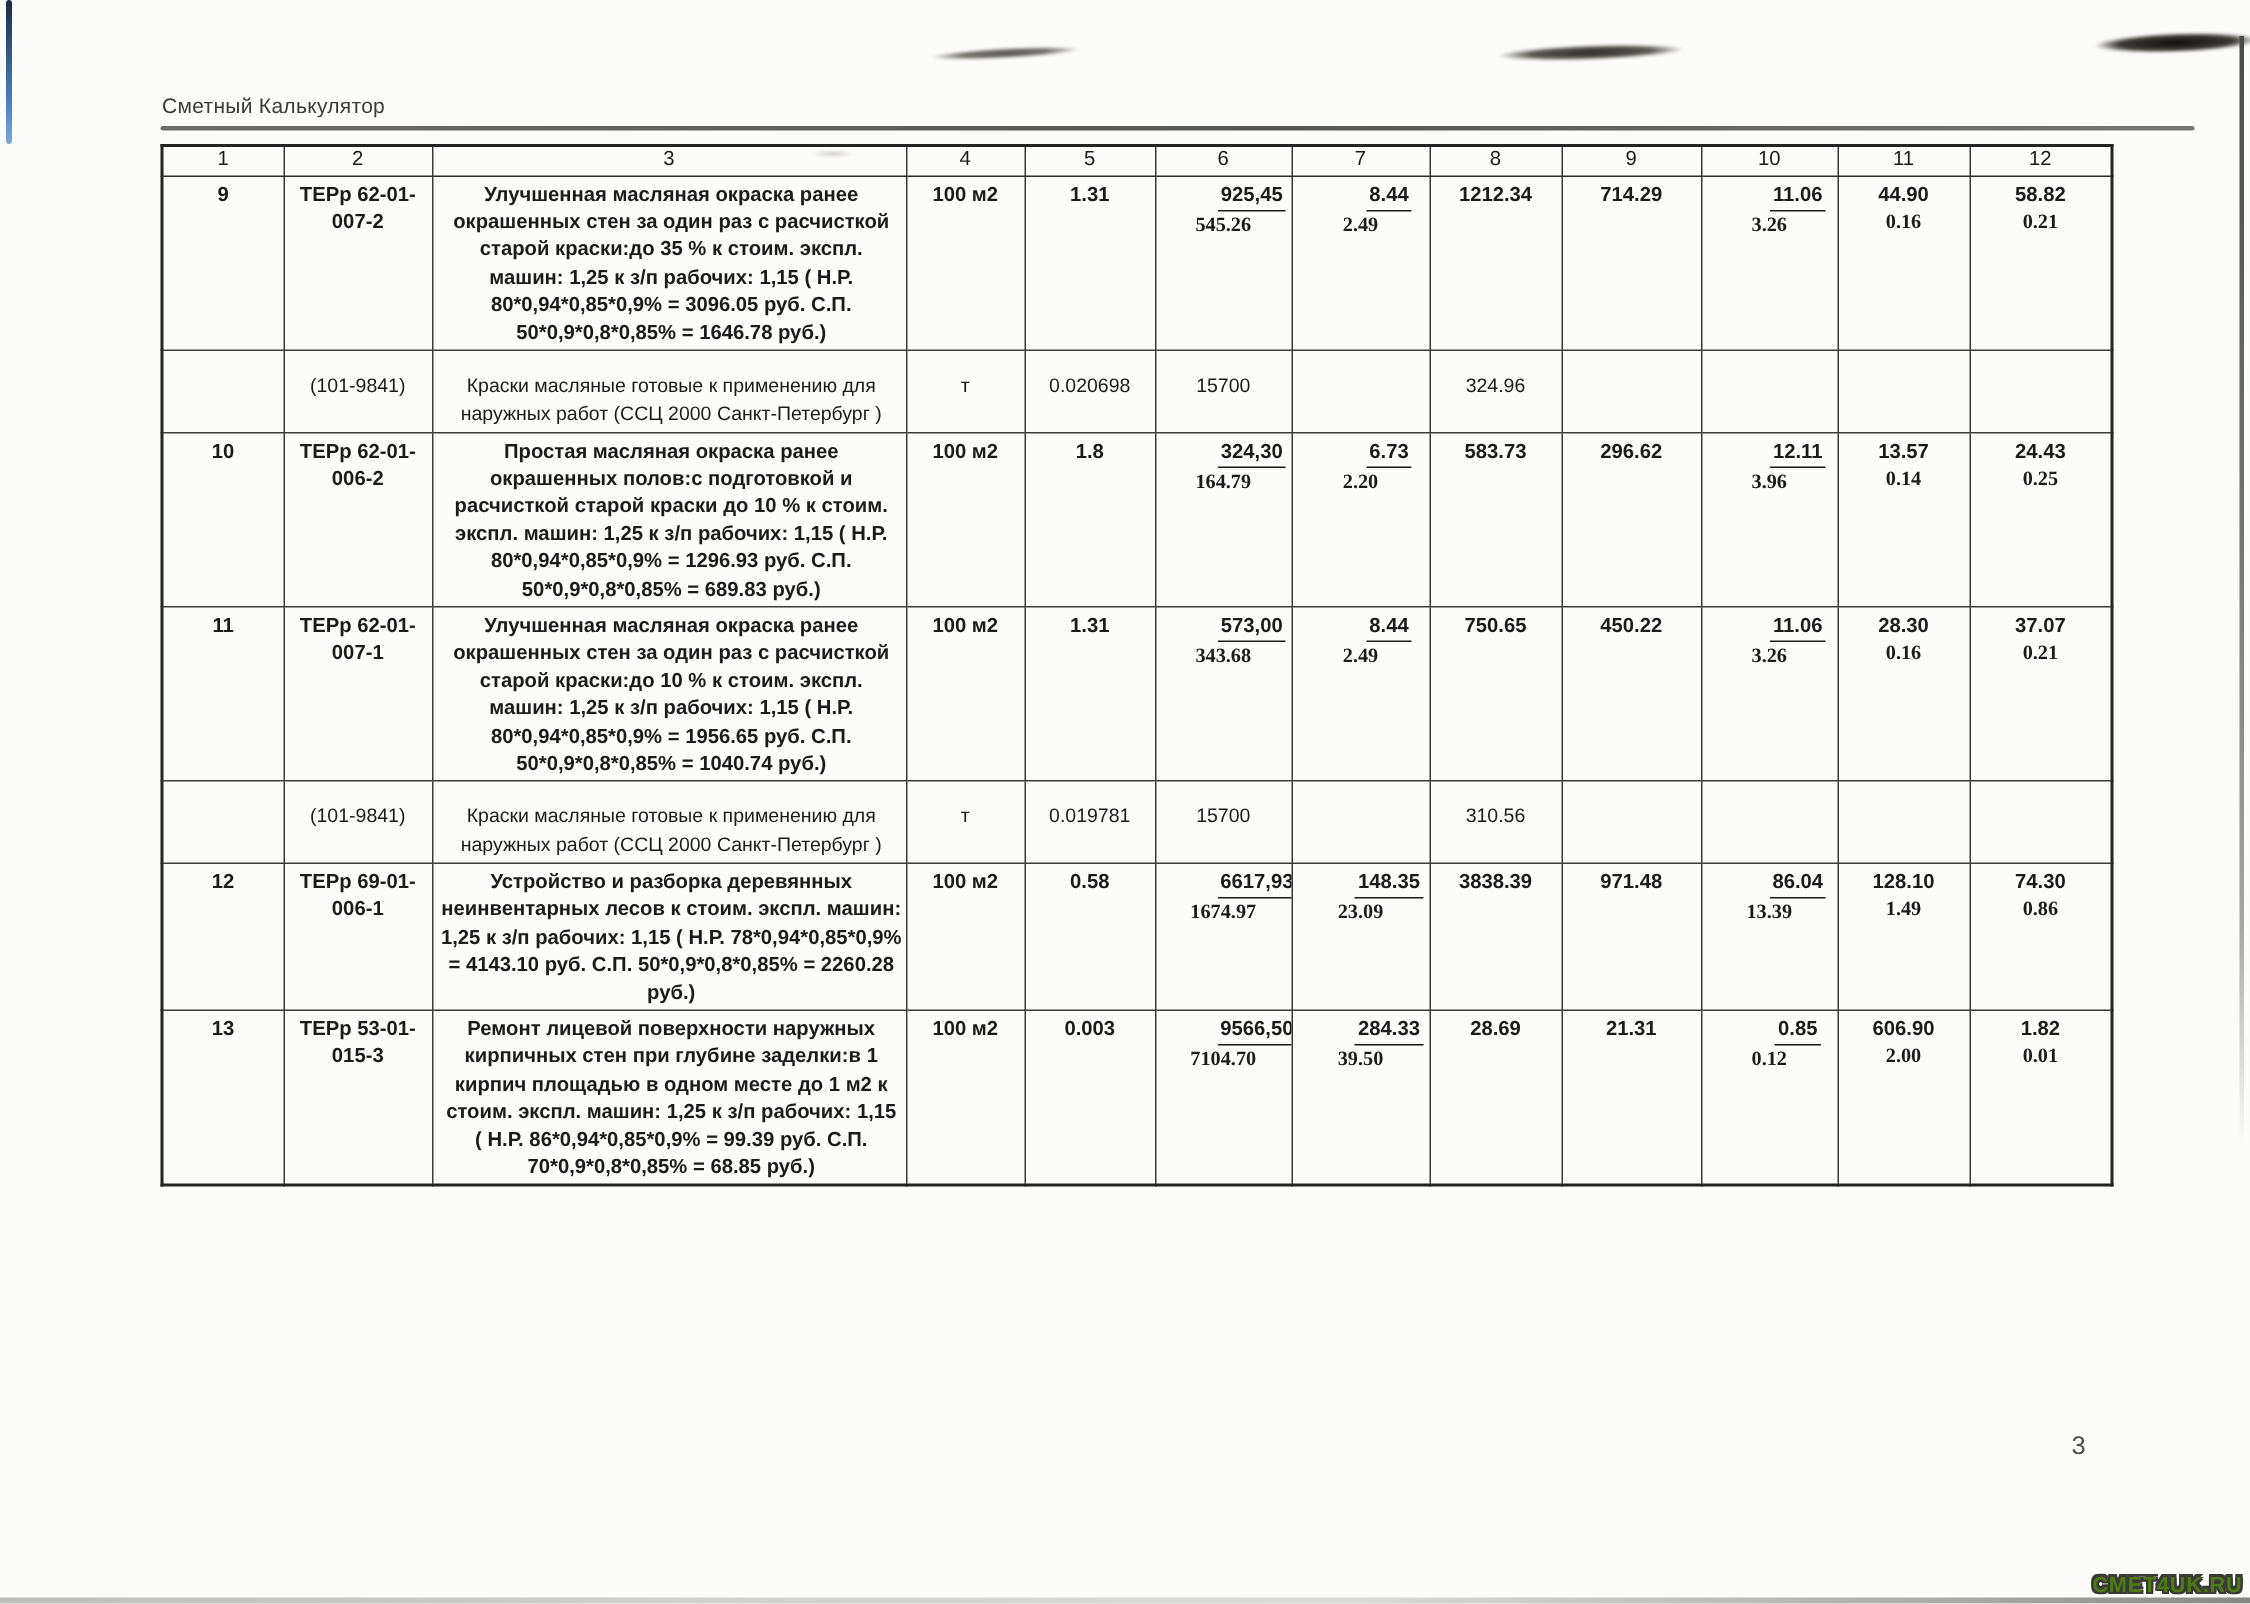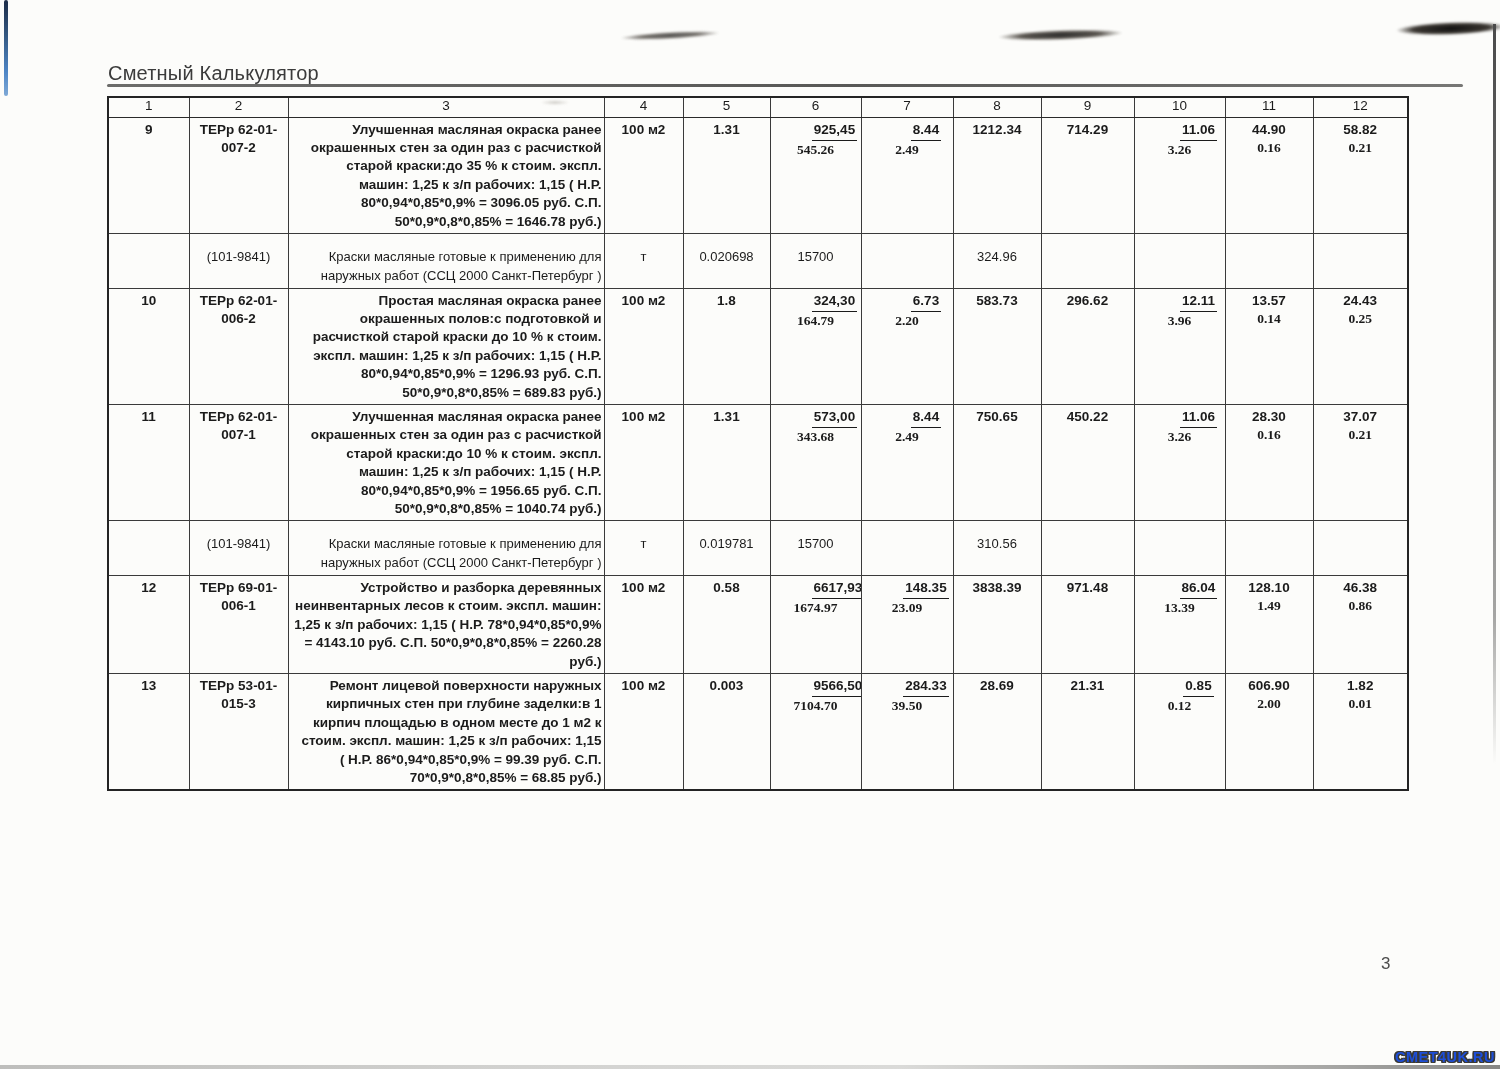--- a/index.html
+++ b/index.html
@@ -26,45 +26,45 @@
         background:radial-gradient(closest-side,#b9b5ae,transparent); opacity:.7; }
   .edge-right {
     position:absolute; left:1493px; top:24px; width:3px; height:740px;
     background:linear-gradient(to bottom,#4a4a4a 0%,#6e6e6c 40%,#a5a5a3 80%,transparent 100%);
   }
   .bottom-edge {
     position:absolute; left:0; bottom:0; width:1500px; height:4px; opacity:.75;
     background:linear-gradient(to right,#a9a9a7 0%,#c4c4c2 35%,#cfcfcd 60%,#8c8c8a 88%,#5f5f5d 100%);
   }
   
-  .doc-title { position:absolute; left:108px; top:62px; font-size:20px; color:#3b3b3b; letter-spacing:.2px; }
+  .doc-title { position:absolute; left:108px; top:62px; font-size:14px; color:#3b3b3b; letter-spacing:.2px; }
   .title-rule { position:absolute; left:107px; top:84px; width:1356px; height:2.5px;
     background:linear-gradient(to right,#6c6c6a,#585856 55%,#777775); border-radius:2px; }
   
   table.est-table {
     position:absolute; left:107px; top:96px; width:1300px;
     border-collapse:collapse; table-layout:fixed;
     border:2.5px solid #242424;
   }
   .est-table th, .est-table td {
     border:1px solid #3a3a3a; vertical-align:top;
     padding:2px 3px; color:#1b1b1b; text-align:center; overflow:hidden;
   }
   .est-table thead th { font-weight:normal; font-size:13.5px; height:20px; padding:0 1px 1px; border-bottom:1.5px solid #2a2a2a; }
   tr.item-row td { font-weight:bold; font-size:13.5px; line-height:18.4px; padding-top:3px; }
   tr.material-row td { font-weight:normal; font-size:13px; line-height:18.8px; padding-top:14px;margin-left:10px; }
-  .est-table td.c3 { text-align:right; padding-left:5px; padding-right:2px; }
+  .est-table td.c3 { text-align:center; padding-left:5px; padding-right:2px; }
   .frac-top { display:block; }
   .frac-top.u { display:inline-block; border-bottom:1.7px solid #1b1b1b; padding:0 2px 1px;margin-left:38px; }
   .frac-bot { display:block;font-family:Liberation Serif, serif; }
   
   .page-number { position:absolute; left:1381px; top:954px; font-size:17px; color:#4c4c4c; }
   .watermark {
     position:absolute; right:5px; bottom:4px;
-    font-size:14.5px; font-weight:bold; letter-spacing:.5px; color:#1d4ed8;
+    font-size:14.5px; font-weight:bold; letter-spacing:.5px; color:#4d7c0f;
     text-shadow:-1.4px -1.4px 0 #3a3a38, 1.4px -1.4px 0 #3a3a38, -1.4px 1.4px 0 #3a3a38,
                  1.4px 1.4px 0 #3a3a38, 0 -1.4px 0 #3a3a38, 0 1.4px 0 #3a3a38,
                  -1.4px 0 0 #3a3a38, 1.4px 0 0 #3a3a38;
   }
 </style>
 </head>
 <body>
 
 <div class="page">
 
@@ -206,21 +206,21 @@
           <td class="c6"><span class="frac-top u">6617,93</span><span class="frac-bot">1674.97</span></td>
           <td class="c7"><span class="frac-top u">148.35</span><span class="frac-bot">23.09</span></td>
           <td class="c8">3838.39</td>
           <td class="c9">971.48</td>
           <td class="c10"><span class="frac-top u">86.04</span><span class="frac-bot">13.39</span></td>
           <td class="c11">
             <span class="frac-top">128.10</span>
             <span class="frac-bot">1.49</span>
           </td>
           <td class="c12">
-            <span class="frac-top">46.38</span>
+            <span class="frac-top">74.30</span>
             <span class="frac-bot">0.86</span>
           </td>
         </tr>
         <tr class="item-row">
           <td class="c1">13</td>
           <td class="c2">ТЕРр 53-01-015-3</td>
           <td class="c3">Ремонт лицевой поверхности наружных кирпичных стен при глубине заделки:в 1 кирпич площадью в одном месте до 1 м2  к стоим. экспл. машин: 1,25 к з/п рабочих: 1,15 ( Н.Р. 86*0,94*0,85*0,9% = 99.39 руб. С.П. 70*0,9*0,8*0,85% = 68.85 руб.)</td>
           <td class="c4">100 м2</td>
           <td class="c5">0.003</td>
           <td class="c6"><span class="frac-top u">9566,50</span><span class="frac-bot">7104.70</span></td>

